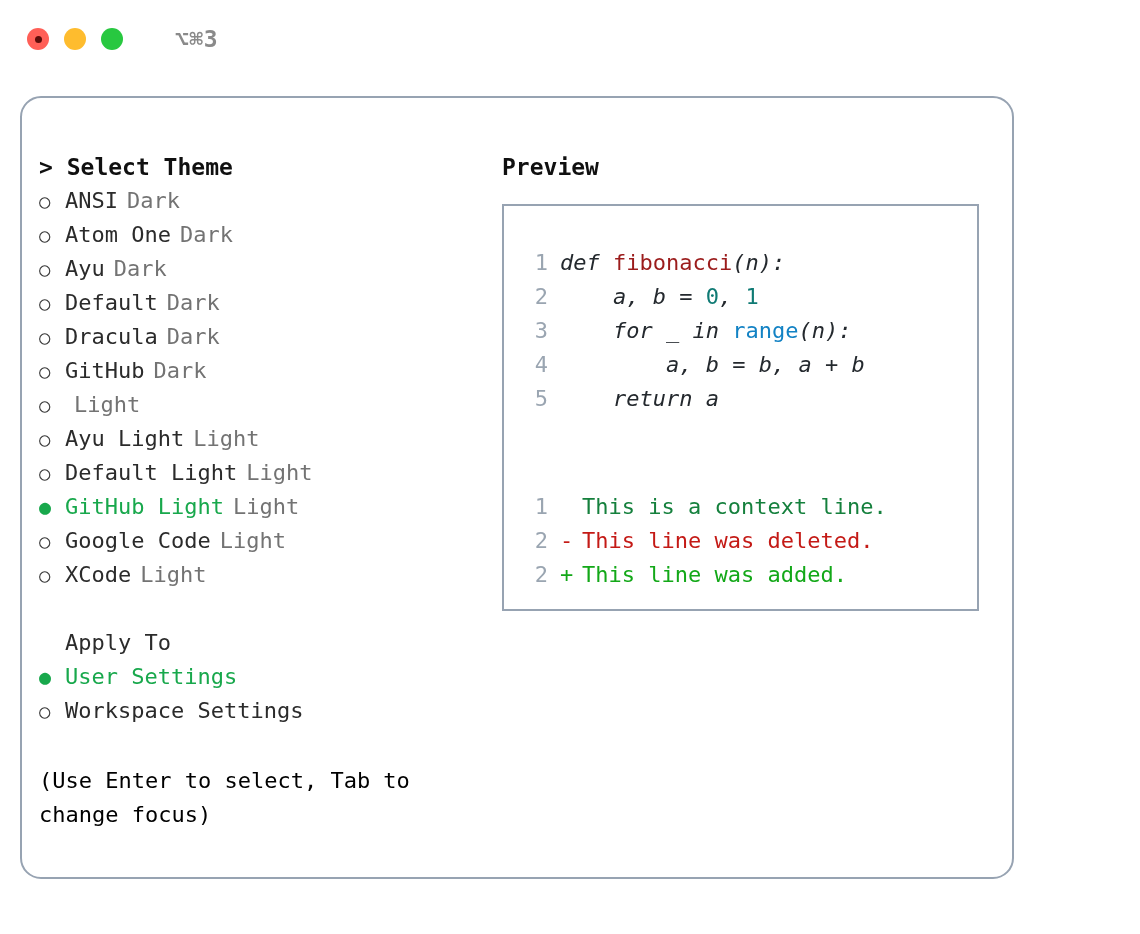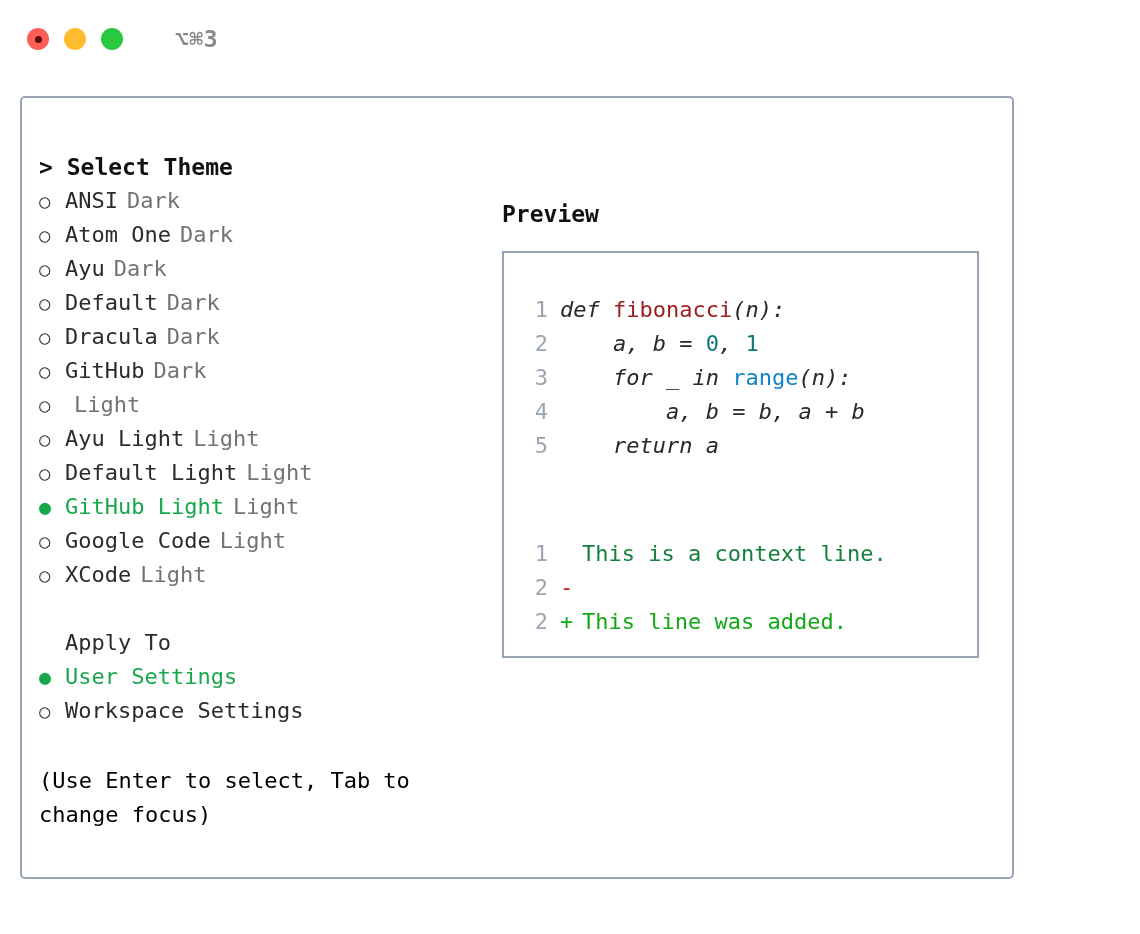--- a/index.html
+++ b/index.html
@@ -66,21 +66,21 @@
   }
 
   
   .panel {
     position: absolute;
     left: 20px;
     top: 96px;
     width: 994px;
     height: 783px;
     border: 2px solid #97a3b2;
-    border-radius: 5px;
+    border-radius: 21px;
     box-sizing: border-box;
     background: #ffffff;
   }
 
   .columns {
     position: absolute;
     left: 0; top: 0;
     width: 100%;
     height: 100%;
   }
@@ -147,21 +147,20 @@
     position: absolute;
     left: 480px;
     top: 52px;
     width: 500px;
   }
   .preview-title {
     font-size: 23px;
     font-weight: bold;
     color: #101010;
     line-height: 34px;
-    margin-top: 47px;
   }
   .preview-box {
     margin-top: 20px;
     width: 477px;
     height: 407px;
     border: 2px solid #97a3b2;
     box-sizing: border-box;
     background: #ffffff;
     position: relative;
   }
@@ -254,21 +253,21 @@
             <div id="code-block">
                 <div class="code-line"><span class="ln">1</span><span><span class="code-text">def </span><span class="tok-fn">fibonacci</span><span class="code-text">(n):</span></span></div>
                 <div class="code-line"><span class="ln">2</span><span><span class="code-text">    a, b = </span><span class="tok-num">0</span><span class="code-text">, </span><span class="tok-num">1</span></span></div>
                 <div class="code-line"><span class="ln">3</span><span><span class="code-text">    for _ in </span><span class="tok-builtin">range</span><span class="code-text">(n):</span></span></div>
                 <div class="code-line"><span class="ln">4</span><span><span class="code-text">        a, b = b, a + b</span></span></div>
                 <div class="code-line"><span class="ln">5</span><span><span class="code-text">    return a</span></span></div>
               </div>
             <div class="diff-gap"></div>
             <div id="diff-block">
                 <div class="code-line"><span class="ln">1</span><span class="diff-mark diff-ctx"> </span><span class="diff-ctx">This is a context line.</span></div>
-                <div class="code-line"><span class="ln">2</span><span class="diff-mark diff-del">-</span></div>
+                <div class="code-line"><span class="ln">2</span><span class="diff-mark diff-del">-</span><span class="diff-del">This line was deleted.</span></div>
                 <div class="code-line"><span class="ln">2</span><span class="diff-mark diff-add">+</span><span class="diff-add">This line was added.</span></div>
               </div>
           </div>
         </div>
       </div>
 
     </div>
   </div>
 </div>
 

